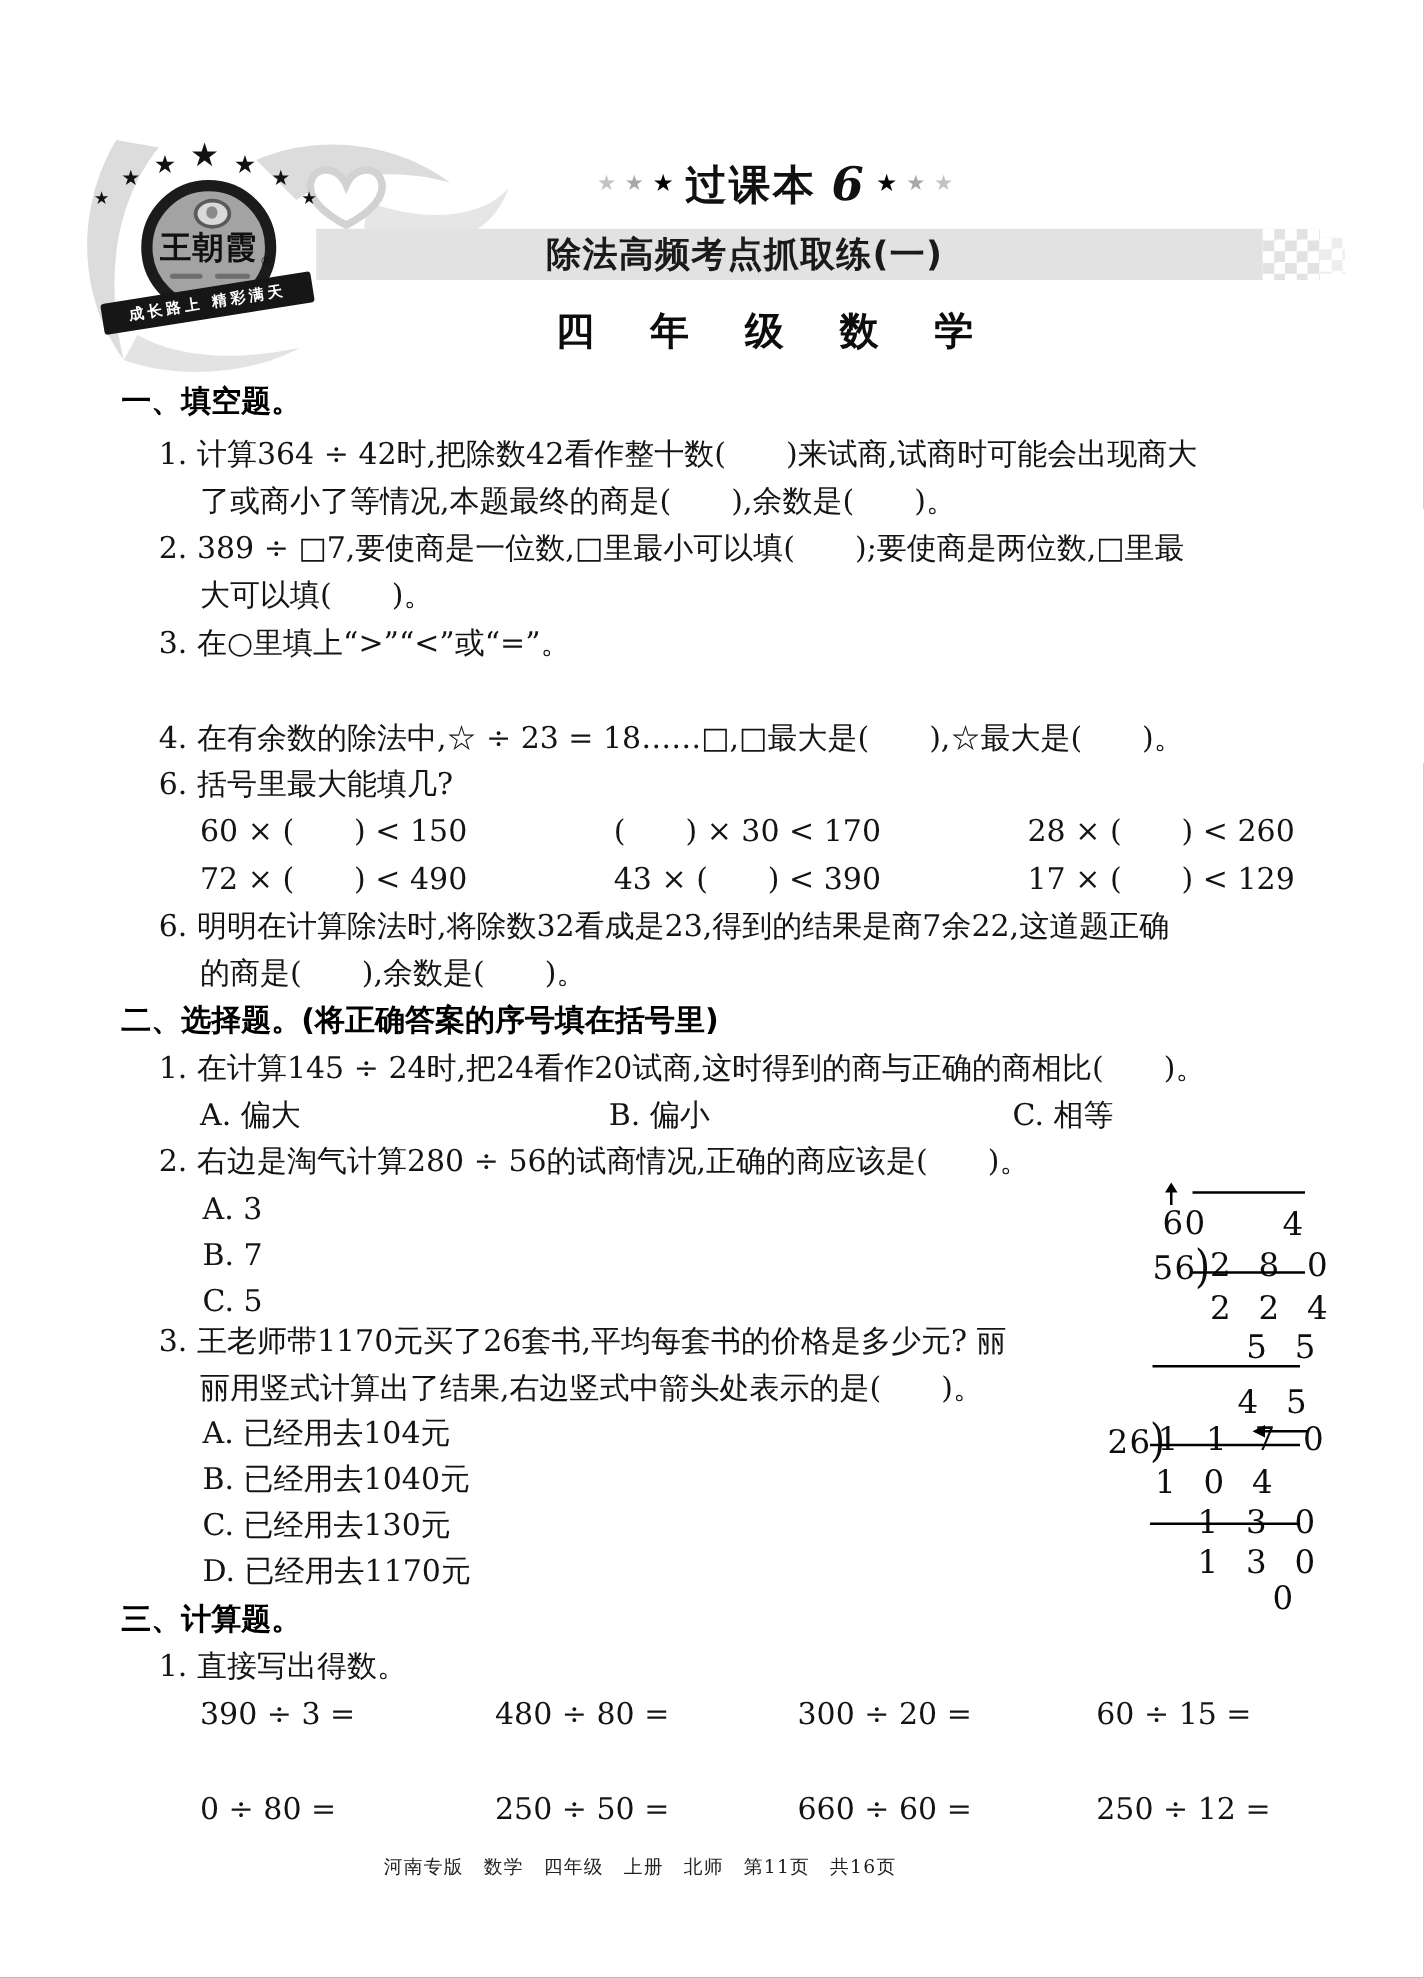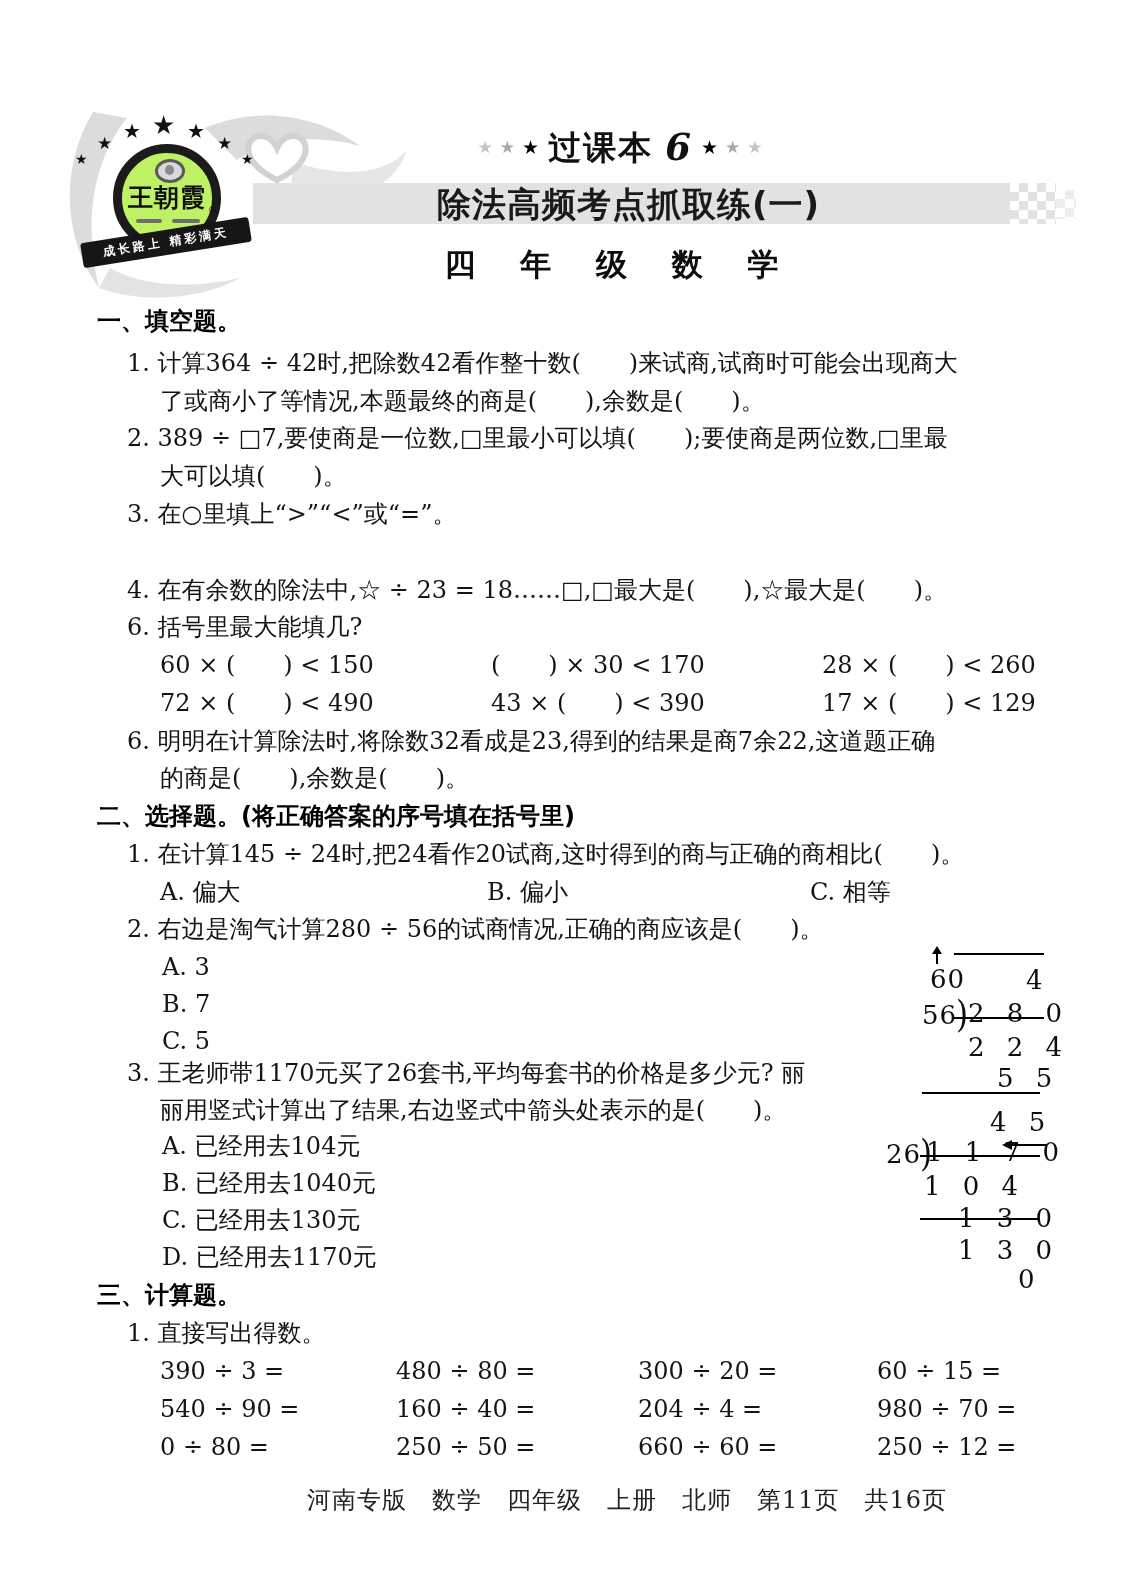--- a/index.html
+++ b/index.html
@@ -13,36 +13,36 @@
               vertical-align:-8px;margin:0 9px;background:#fff;}
 
   
   .starline{position:absolute;top:129px;left:620px;transform:translateX(-50%);
             display:flex;align-items:center;gap:7px;white-space:nowrap;}
   .star{font-size:17px;line-height:1;}
   .st-out{color:#c3c3c3;} .st-mid{color:#a9a9a9;} .st-in{color:#000;font-size:19px;}
   .series-label{font-size:33px;font-weight:bold;line-height:1;margin:0 2px;letter-spacing:2px;}
   .series-num{font-size:37px;font-weight:bold;font-style:italic;line-height:1;margin:0 3px;}
   .graybar{position:absolute;left:253px;top:183px;width:757px;height:41px;background:#e2e2e2;}
-  .graybar .bt{position:absolute;left:184px;top:0;line-height:42px;font-size:34px;font-weight:bold;
+  .graybar .bt{position:absolute;left:184px;top:0;line-height:42px;font-size:28px;font-weight:bold;
                font-family:"DejaVu Sans","Liberation Sans",sans-serif;color:#1a1a1a;letter-spacing:1px;white-space:pre;text-align:center;}
   .checker{position:absolute;left:1010px;top:183px;width:46px;height:41px;
            background-image:conic-gradient(#e2e2e2 0 25%,rgba(255,255,255,0) 25% 50%,#e2e2e2 50% 75%,rgba(255,255,255,0) 75%);
            background-size:18px 18px;}
   .checker2{position:absolute;left:1056px;top:190px;width:20px;height:29px;
            background-image:conic-gradient(#ededed 0 25%,rgba(255,255,255,0) 25% 50%,#ededed 50% 75%,rgba(255,255,255,0) 75%);
            background-size:18px 18px;}
   .gradeline{position:absolute;left:620px;top:244px;transform:translateX(-50%);font-size:31px;font-weight:bold;
              font-family:"DejaVu Sans","Liberation Sans",sans-serif;letter-spacing:17px;white-space:pre;color:#0d0d0d;}
 
   
   .logo{position:absolute;left:55px;top:100px;width:380px;height:205px;}
   .logo svg{position:absolute;left:0;top:0;}
   .logo .ring{position:absolute;left:58px;top:44px;width:90px;height:90px;border:9px solid #1b1b1b;
-              border-radius:50%;background:#bef264;}
+              border-radius:50%;background:#a3a3a3;}
   .logo .oval{position:absolute;left:33px;top:6px;width:24px;height:18px;border:3px solid #5a5a5a;
               border-radius:50%;background:#d9d9d9;}
   .logo .oval i{position:absolute;left:7px;top:3px;width:9px;height:10px;border-radius:50%;background:#8a8a8a;}
   .logo .brand{position:absolute;left:0;top:28px;width:90px;text-align:center;font-size:25px;font-weight:bold;
                letter-spacing:1px;white-space:nowrap;color:#101010;}
   .logo .reg{position:absolute;right:-6px;top:24px;font-size:9px;font-weight:normal;}
   .logo .tbar{position:absolute;height:4px;background:#6e6e6e;border-radius:2px;}
   .logo .banner{position:absolute;left:26px;top:130px;width:170px;height:25px;background:#161616;
                 transform:rotate(-9deg);border-radius:3px;text-align:center;line-height:25px;
                 color:#fff;font-size:12px;font-weight:bold;letter-spacing:3px;
@@ -53,21 +53,21 @@
   .dv{position:absolute;font-size:26px;color:#0e0e0e;}
   .dv .t{position:absolute;letter-spacing:7px;white-space:pre;line-height:28px;margin-top:42px;}
   .dv .tt{letter-spacing:1px;}
   .dv .line{position:absolute;height:2px;background:#000;}
   .brk{display:inline-block;font-size:31px;transform:scaleY(1.18);position:relative;top:1px;left:-1px;font-weight:normal;letter-spacing:0;}
   .up-arrow{position:absolute;width:2px;height:12px;background:#000;}
   .up-arrow:before{content:"";position:absolute;top:-6px;left:-4px;border:5px solid transparent;border-top:none;border-bottom:8px solid #000;}
   .left-arrow{position:absolute;height:2px;background:#000;}
   .left-arrow:before{content:"";position:absolute;left:-2px;top:-4px;border:5px solid transparent;border-left:none;border-right:10px solid #000;}
 
-  .footer{position:absolute;left:307px;top:1484px;font-size:24px;color:#222;white-space:pre;letter-spacing:1px;}
+  .footer{position:absolute;left:307px;top:1484px;font-size:15px;color:#222;white-space:pre;letter-spacing:1px;}
 </style>
 </head>
 <body>
 
 <div class="page">
 
   <div class="logo">
     <svg width="380" height="205" viewBox="0 0 380 205">
       <path d="M38,12 C8,62 4,132 44,188 C28,122 38,60 72,18 Z" fill="#dcdcdc"></path>
       <path d="M44,188 C90,205 150,198 185,178 C130,190 85,185 55,168 Z" fill="#e3e3e3"></path>
@@ -188,26 +188,20 @@
 
   <div class="ln hd" style="top:1280px;left:97px">三、计算题。</div>
   <div class="ln" style="top:1318px;left:127px">1. 直接写出得数。</div>
 
   <div class="ln row" style="top:1356px">
     <span class="col" style="left:160px">390 ÷ 3 =</span>
     <span class="col" style="left:396px">480 ÷ 80 =</span>
     <span class="col" style="left:638px">300 ÷ 20 =</span>
     <span class="col" style="left:877px">60 ÷ 15 =</span>
   </div>
-  <div class="ln row" style="top:1394px">
-    <span class="col" style="left:160px">540 ÷ 90 =</span>
-    <span class="col" style="left:396px">160 ÷ 40 =</span>
-    <span class="col" style="left:638px">204 ÷ 4 =</span>
-    <span class="col" style="left:877px">980 ÷ 70 =</span>
-  </div>
   <div class="ln row" style="top:1432px">
     <span class="col" style="left:160px">0 ÷ 80 =</span>
     <span class="col" style="left:396px">250 ÷ 50 =</span>
     <span class="col" style="left:638px">660 ÷ 60 =</span>
     <span class="col" style="left:877px">250 ÷ 12 =</span>
   </div>
 
   <div class="footer">河南专版　数学　四年级　上册　北师　第11页　共16页</div>
 
 </div>

